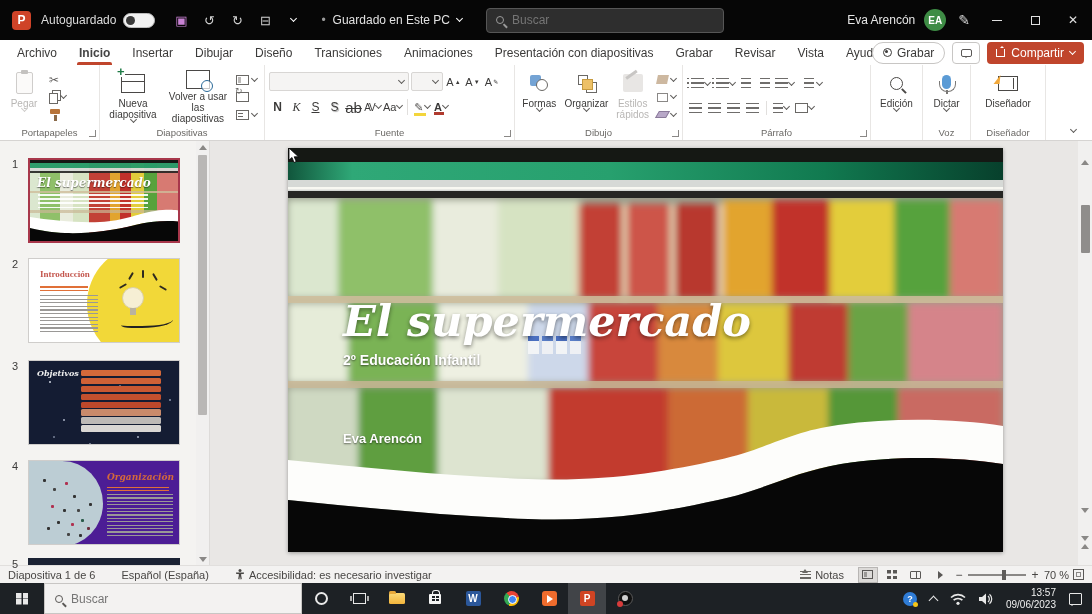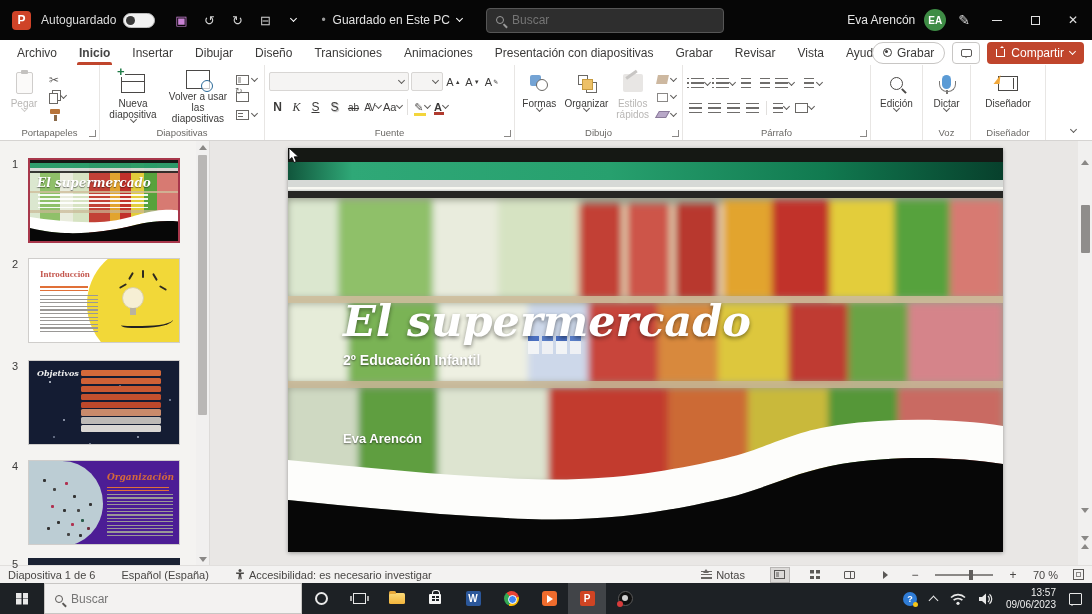--- a/index.html
+++ b/index.html
@@ -75,21 +75,21 @@
   .mini-rect.section::before { content:""; position:absolute; left:1px; right:5px; top:2px; height:1.2px; background:#6a6865; box-shadow:0 3px 0 #6a6865; }
   
   .fcol { display:flex; flex-direction:column; }
   .frow { display:flex; align-items:center; gap:2px; }
   .combo { height:19px; background:#f5f4f3; border:1px solid #d8d6d4; border-radius:2px; display:flex; align-items:center; justify-content:flex-end; padding:0 4px; }
   .fbtn { min-width:17px; height:18px; display:flex; align-items:center; justify-content:center; font-size:12px; color:#3b3a39; gap:1px; }
   .glyph-b { font-weight:bold; }
   .glyph-i { font-style:italic; font-family:"Liberation Serif",serif; }
   .glyph-u { text-decoration:underline; }
   .glyph-sh { text-shadow:1px 1px 1px #a0a0a0; }
-  .glyph-st { text-decoration:line-through; font-size:10px; }
+  .glyph-st { text-decoration:line-through; font-size:15px; }
   .glyph-sp { font-size:10px; letter-spacing:-1px; }
   .pen-hl { position:relative; font-size:11px; color:#5a5856; }
   .pen-hl::after { content:""; position:absolute; left:0; bottom:-2px; width:12px; height:3px; background:#f3d53c; }
   .fontcolor { position:relative; font-size:11px; font-weight:bold; color:#3b3a39; }
   .fontcolor::after { content:""; position:absolute; left:0; bottom:-2px; width:10px; height:3px; background:#b03a2e; }
   .sizeup { font-size:11px; } .sizeup sup { font-size:6px; }
   
   .bars { width:13px; height:11px; background:repeating-linear-gradient(to bottom,#6f6d6b 0 1.5px,transparent 1.5px 4.3px); }
   .bars.short { width:10px; }
   .bars.dots { position:relative; margin-left:4px; }
@@ -168,21 +168,21 @@
   .sl-title { position:absolute; left:55px; top:148px; color:#fff; font:italic bold 43px "DejaVu Serif",serif; letter-spacing:0px; text-shadow:0 2px 4px rgba(0,0,0,.45); white-space:nowrap; }
   .sl-sub { position:absolute; left:55px; top:204px; color:#fff; font-weight:bold; font-size:14px; text-shadow:0 1px 2px rgba(0,0,0,.55); }
   .sl-body { position:absolute; left:55px; top:227px; width:448px; color:#fff; font-weight:bold; font-size:12.7px; line-height:16px; text-shadow:0 1px 2px rgba(0,0,0,.55); }
   .sl-author { position:absolute; left:55px; top:283px; color:#fff; font-weight:bold; font-size:13px; text-shadow:0 1px 2px rgba(0,0,0,.55); }
   .cursor { position:absolute; left:44px; top:283px; }
   .esb { position:absolute; right:0; top:0; width:14px; height:100%; background:#f1f0ef; }
   .esb-thumb { position:absolute; left:2.5px; top:64px; width:9px; height:48px; background:#8f8d8b; border-radius:1px; }
   
   .statusbar { height:18px; background:#f3f2f1; border-top:1px solid #e1dfdd; display:flex; align-items:center; font-size:11px; color:#484644; padding:0 8px; gap:0; }
   .sb-item { margin-right:26px; white-space:nowrap; display:flex; align-items:center; gap:4px; }
-  .sb-right { margin-left:auto; display:flex; align-items:center; gap:15px; }
+  .sb-right { margin-left:auto; display:flex; align-items:center; gap:4px; }
   .notas-ic { width:11px; height:8px; background:repeating-linear-gradient(to bottom,#6a6865 0 1.3px,transparent 1.3px 3.2px); position:relative; }
   .notas-ic::before { content:""; position:absolute; top:-5px; left:2px; border:3px solid transparent; border-bottom:4px solid #6a6865; }
   .view-btn { width:20px; height:16px; display:flex; align-items:center; justify-content:center; }
   .view-btn.active { background:#dcdad8; border:1px solid #b8b6b4; }
   .vb-normal { width:11px; height:9px; border:1.2px solid #5a5856; position:relative; }
   .vb-normal::before { content:""; position:absolute; left:1px; top:1px; bottom:1px; width:2.5px; background:#9a9896; }
   .vb-grid { width:10px; height:9px; background:
       linear-gradient(#5a5856,#5a5856) 0 0/4px 3.5px no-repeat,
       linear-gradient(#5a5856,#5a5856) 6px 0/4px 3.5px no-repeat,
       linear-gradient(#5a5856,#5a5856) 0 5.5px/4px 3.5px no-repeat,

